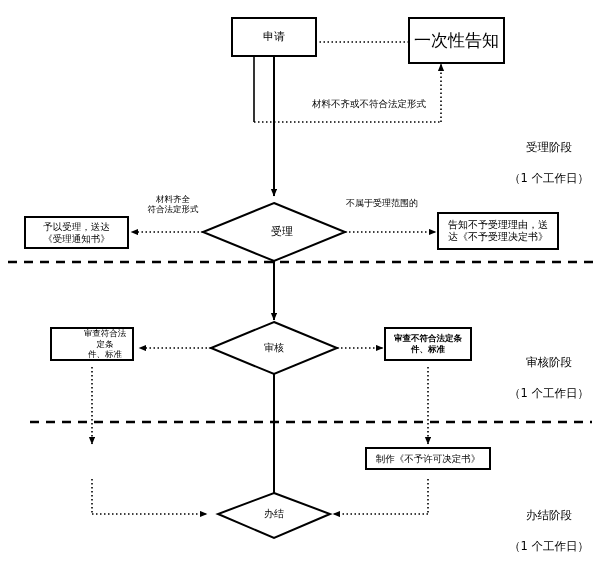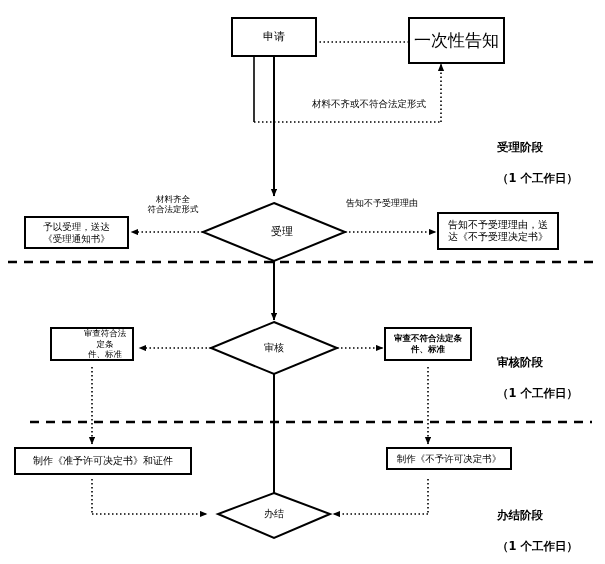--- a/index.html
+++ b/index.html
@@ -41,24 +41,24 @@
     position: absolute;
     color: #000;
     text-align: center;
     line-height: 1.2;
     white-space: pre-line;
     background: transparent;
   }
   .stage-label {
     position: absolute;
     color: #000;
-    text-align: left;
+    text-align: center;
     line-height: 1.35;
     white-space: pre-line;
-    font-weight: bold;
+    font-weight: normal;
   }
   .diamond-label {
     position: absolute;
     text-align: center;
     color: #000;
     font-weight: normal;
   }
 </style>
 </head>
 <body>
@@ -165,36 +165,35 @@
 
   <div class="box" style="left:437px; top:212px; width:122px; height:38px; font-size:10px;">告知不予受理理由，送
 达《不予受理决定书》</div>
 
   <div class="box" style="left:50px; top:327px; width:84px; height:34px; font-size:8.5px;padding-left:28px;">审查符合法定条
 件、标准</div>
 
   <div class="box" style="left:384px; top:327px; width:88px; height:34px; font-size:8.5px;font-weight:bold;">审查不符合法定条
 件、标准</div>
 
-  <div class="box" style="left:14px; top:447px; width:178px; height:28px; font-size:10px;">制作《准予许可决定书》和证件</div>
-
-  <div class="box" style="left:386px; top:447px; width:126px; height:23px; font-size:9.5px;">制作《不予许可决定书》</div>
+
+  <div class="box" style="left:365px; top:447px; width:126px; height:23px; font-size:9.5px;">制作《不予许可决定书》</div>
 
   <div class="diamond-label" style="left:242px; top:224px; width:80px; font-size:11px;">受理</div>
 
   <div class="diamond-label" style="left:234px; top:341px; width:80px; font-size:10px;">审核</div>
 
   <div class="diamond-label" style="left:234px; top:507px; width:80px; font-size:10px;">办结</div>
 
   <div class="edge-label" style="left:130px; top:194px; width:86px; font-size:8.5px;">材料齐全
 符合法定形式</div>
 
   <div class="edge-label" style="left:284px; top:98px; width:170px; font-size:9.5px;">材料不齐或不符合法定形式</div>
 
-  <div class="edge-label" style="left:326px; top:198px; width:112px; font-size:9px;">告知不予受理理由</div>
+  <div class="edge-label" style="left:326px; top:198px; width:112px; font-size:9px;">不属于受理范围的</div>
 
   <div class="stage-label" style="left:497px; top:124px; width:104px; font-size:11.5px;">
     <span>受理阶段</span><br>
     <span>（1 个工作日）</span>
   </div>
 
   <div class="stage-label" style="left:497px; top:339px; width:104px; font-size:11.5px;">
     <span>审核阶段</span><br>
     <span>（1 个工作日）</span>
   </div>

